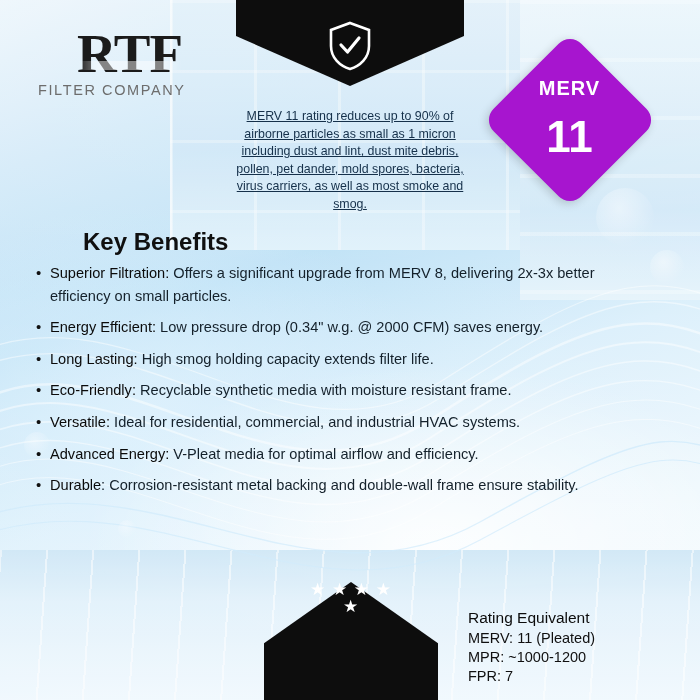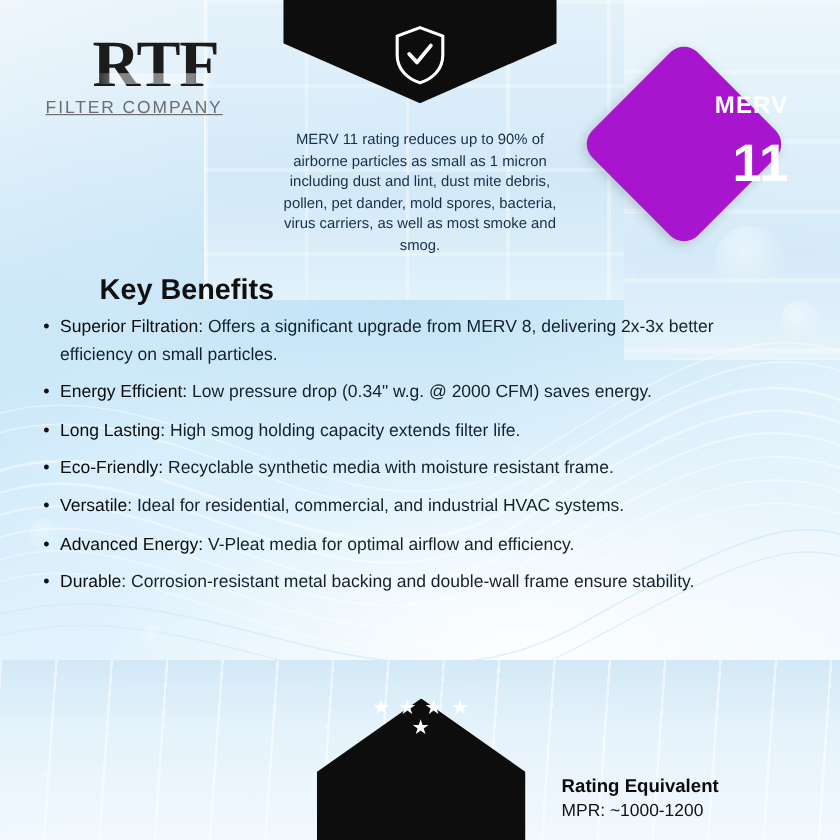--- a/index.html
+++ b/index.html
@@ -156,35 +156,35 @@
     mix-blend-mode: screen;
     opacity: 0.55;
     pointer-events: none;
   }
   .logo-sub {
     font-family: "Liberation Sans", sans-serif;
     font-size: 14.5px;
     letter-spacing: 1.6px;
     color: #6d6d6d;
     margin-top: 2px;
-    text-decoration: underline;
   }
 
   
   .merv-desc {
     position: absolute;
     left: 232px;
     top: 108px;
     width: 236px;
     text-align: center;
     font-size: 12.4px;
     line-height: 1.42;
     color: #15304a;
     z-index: 8;
     font-family: "Liberation Sans", sans-serif;
+    text-decoration: underline;
   }
 
   
   .merv-badge {
     position: absolute;
     left: 482px;
     top: 32px;
     width: 175px;
     height: 175px;
     z-index: 8;
@@ -199,21 +199,21 @@
     width: 124px;
     height: 124px;
     left: 26px;
     top: 26px;
   }
   .merv-text {
     position: absolute;
     inset: 0;
     display: flex;
     flex-direction: column;
-    align-items: flex-end;
+    align-items: center;
     justify-content: center;
     color: #ffffff;
   }
   .merv-label {
     font-size: 20px;
     font-weight: bold;
     letter-spacing: 1px;
     line-height: 1;
   }
   .merv-number {
@@ -268,21 +268,21 @@
   .rating {
     position: absolute;
     right: 14px;
     bottom: 14px;
     width: 218px;
     text-align: left;
     z-index: 8;
   }
   .rating-title {
     font-size: 15.5px;
-    font-weight: bold;
+    font-weight: normal;
     color: #0c0c0c;
     margin-bottom: 2px;
     margin-top: 21px;
   }
   .rating-line {
     font-size: 14.5px;
     color: #101010;
     line-height: 1.32;
   }
 </style>
@@ -371,16 +371,18 @@
       <span class="kb-bullet">•</span>
       <span class="kb-text"><span class="kb-lead">Durable</span><span>: Corrosion-resistant metal backing and double-wall frame ensure stability.</span></span>
     </div>
   </div>
 
   <div class="notch-bottom"></div>
   <div class="stars">★ ★ ★ ★ ★</div>
 
   <div class="rating">
     <div class="rating-title">Rating Equivalent</div>
+    <div class="rating-line">MERV: 11 (Pleated)</div>
     <div class="rating-line">MPR: ~1000-1200</div>
+    <div class="rating-line">FPR: 7</div>
   </div>
 
 </div>
 
 </body></html>

